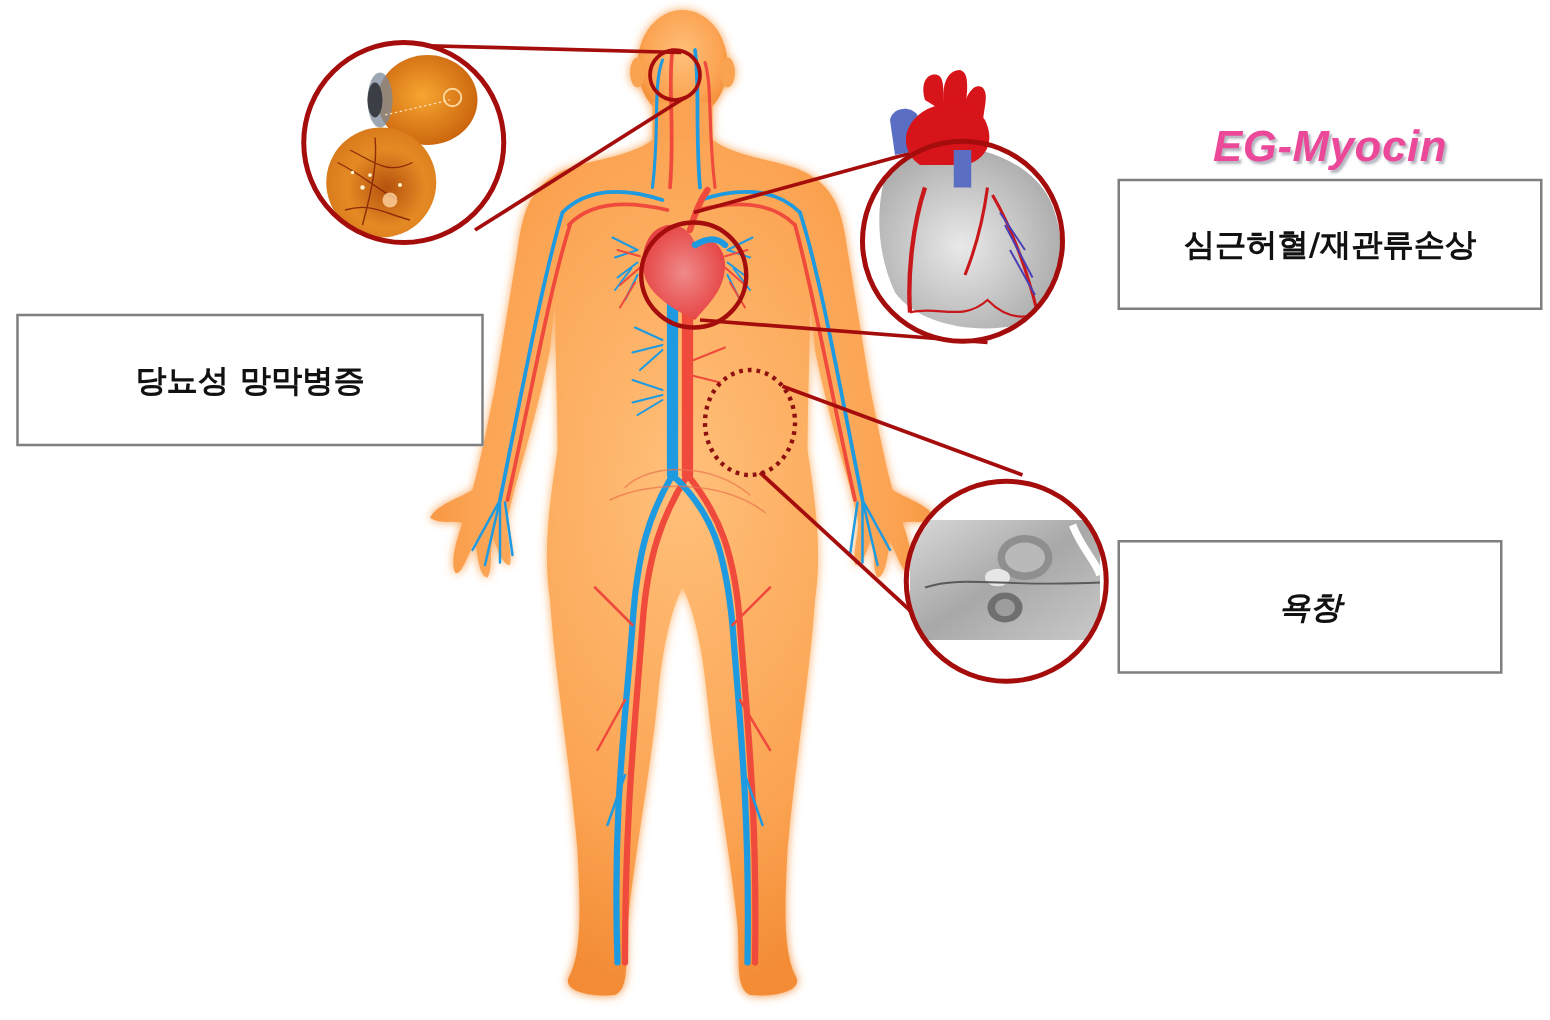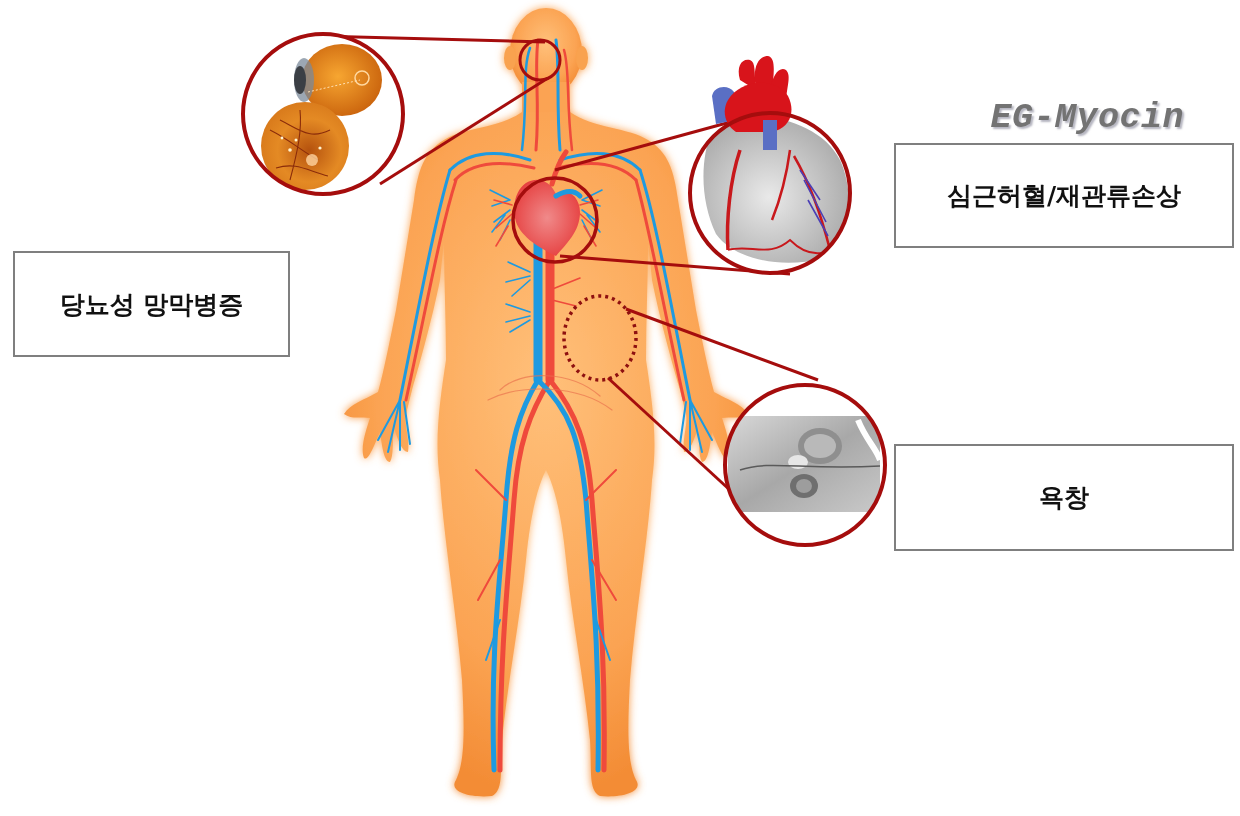--- a/index.html
+++ b/index.html
@@ -2,24 +2,24 @@
 <html><head>
 <meta charset="utf-8">
 <style>
   html, body { margin: 0; padding: 0; background: #ffffff; }
   body { width: 1240px; height: 816px; position: relative; overflow: hidden;
          font-family: "Liberation Sans", "DejaVu Sans", sans-serif; }
   .stage { position: absolute; left: 0; top: 0; width: 1240px; height: 816px; }
   svg.art { position: absolute; left: 0; top: 0; }
   .drug-title {
     position: absolute; font-weight: bold; font-style: italic;
-    font-size: 35px; color: #737373; letter-spacing: 0.5px;
+    font-size: 35px; color: #ec4899; letter-spacing: 0.5px;
     text-shadow: 2px 2px 2px rgba(120,120,140,0.55);
-    white-space: nowrap; text-align: right;
-    font-family: Liberation Mono, monospace;
+    white-space: nowrap; text-align: center;
+    font-family: Liberation Sans, sans-serif;
   }
   .info-box {
     position: absolute; border: 2px solid #7f7f7f; background: #ffffff;
     box-sizing: border-box; display: flex; flex-direction: column;
     align-items: center; justify-content: center; text-align: center;
   }
   .info-line {
     font-weight: bold; font-size: 25px; color: #111111; line-height: 33px;
     font-family: "DejaVu Sans", "Liberation Sans", sans-serif; white-space: nowrap;
   }
@@ -250,26 +250,26 @@
         <ellipse cx="798" cy="462" rx="10" ry="7" fill="#e6e6e6"></ellipse>
         <ellipse cx="804" cy="486" rx="14" ry="12" fill="#6f6f6f"></ellipse>
         <ellipse cx="804" cy="486" rx="8" ry="7" fill="#9d9d9d"></ellipse>
         <path d="M 740 470 C 770 460, 800 470, 880 466" stroke="#5a5a5a" stroke-width="1.5" fill="none"></path>
         <path d="M 858 420 C 866 440, 876 448, 880 460" stroke="#ffffff" stroke-width="6" fill="none"></path>
       </g>
       <circle cx="805" cy="465" r="80" fill="none" stroke="#a50d0d" stroke-width="4"></circle>
     </g>
   </svg>
 
-  <div class="info-box" style="left:13px; top:251px; width:277px; height:106px;gap:40px;">
+  <div class="info-box" style="left:13px; top:251px; width:374px; height:106px;gap:40px;">
     <div class="info-line">당뇨성 망막병증</div>
   </div>
 
   <div class="drug-title" style="left:944px; top:98px; width:240px;">EG-Myocin</div>
   <div class="info-box" style="left:894px; top:143px; width:340px; height:105px;">
     <div class="info-line">심근허혈/재관류손상</div>
   </div>
 
-  <div class="info-box" style="left:894px; top:444px; width:340px; height:107px;">
+  <div class="info-box" style="left:894px; top:432px; width:308px; height:107px;font-style:italic;">
     <div class="info-line">욕창</div>
   </div>
 
 </div>
 
 </body></html>

